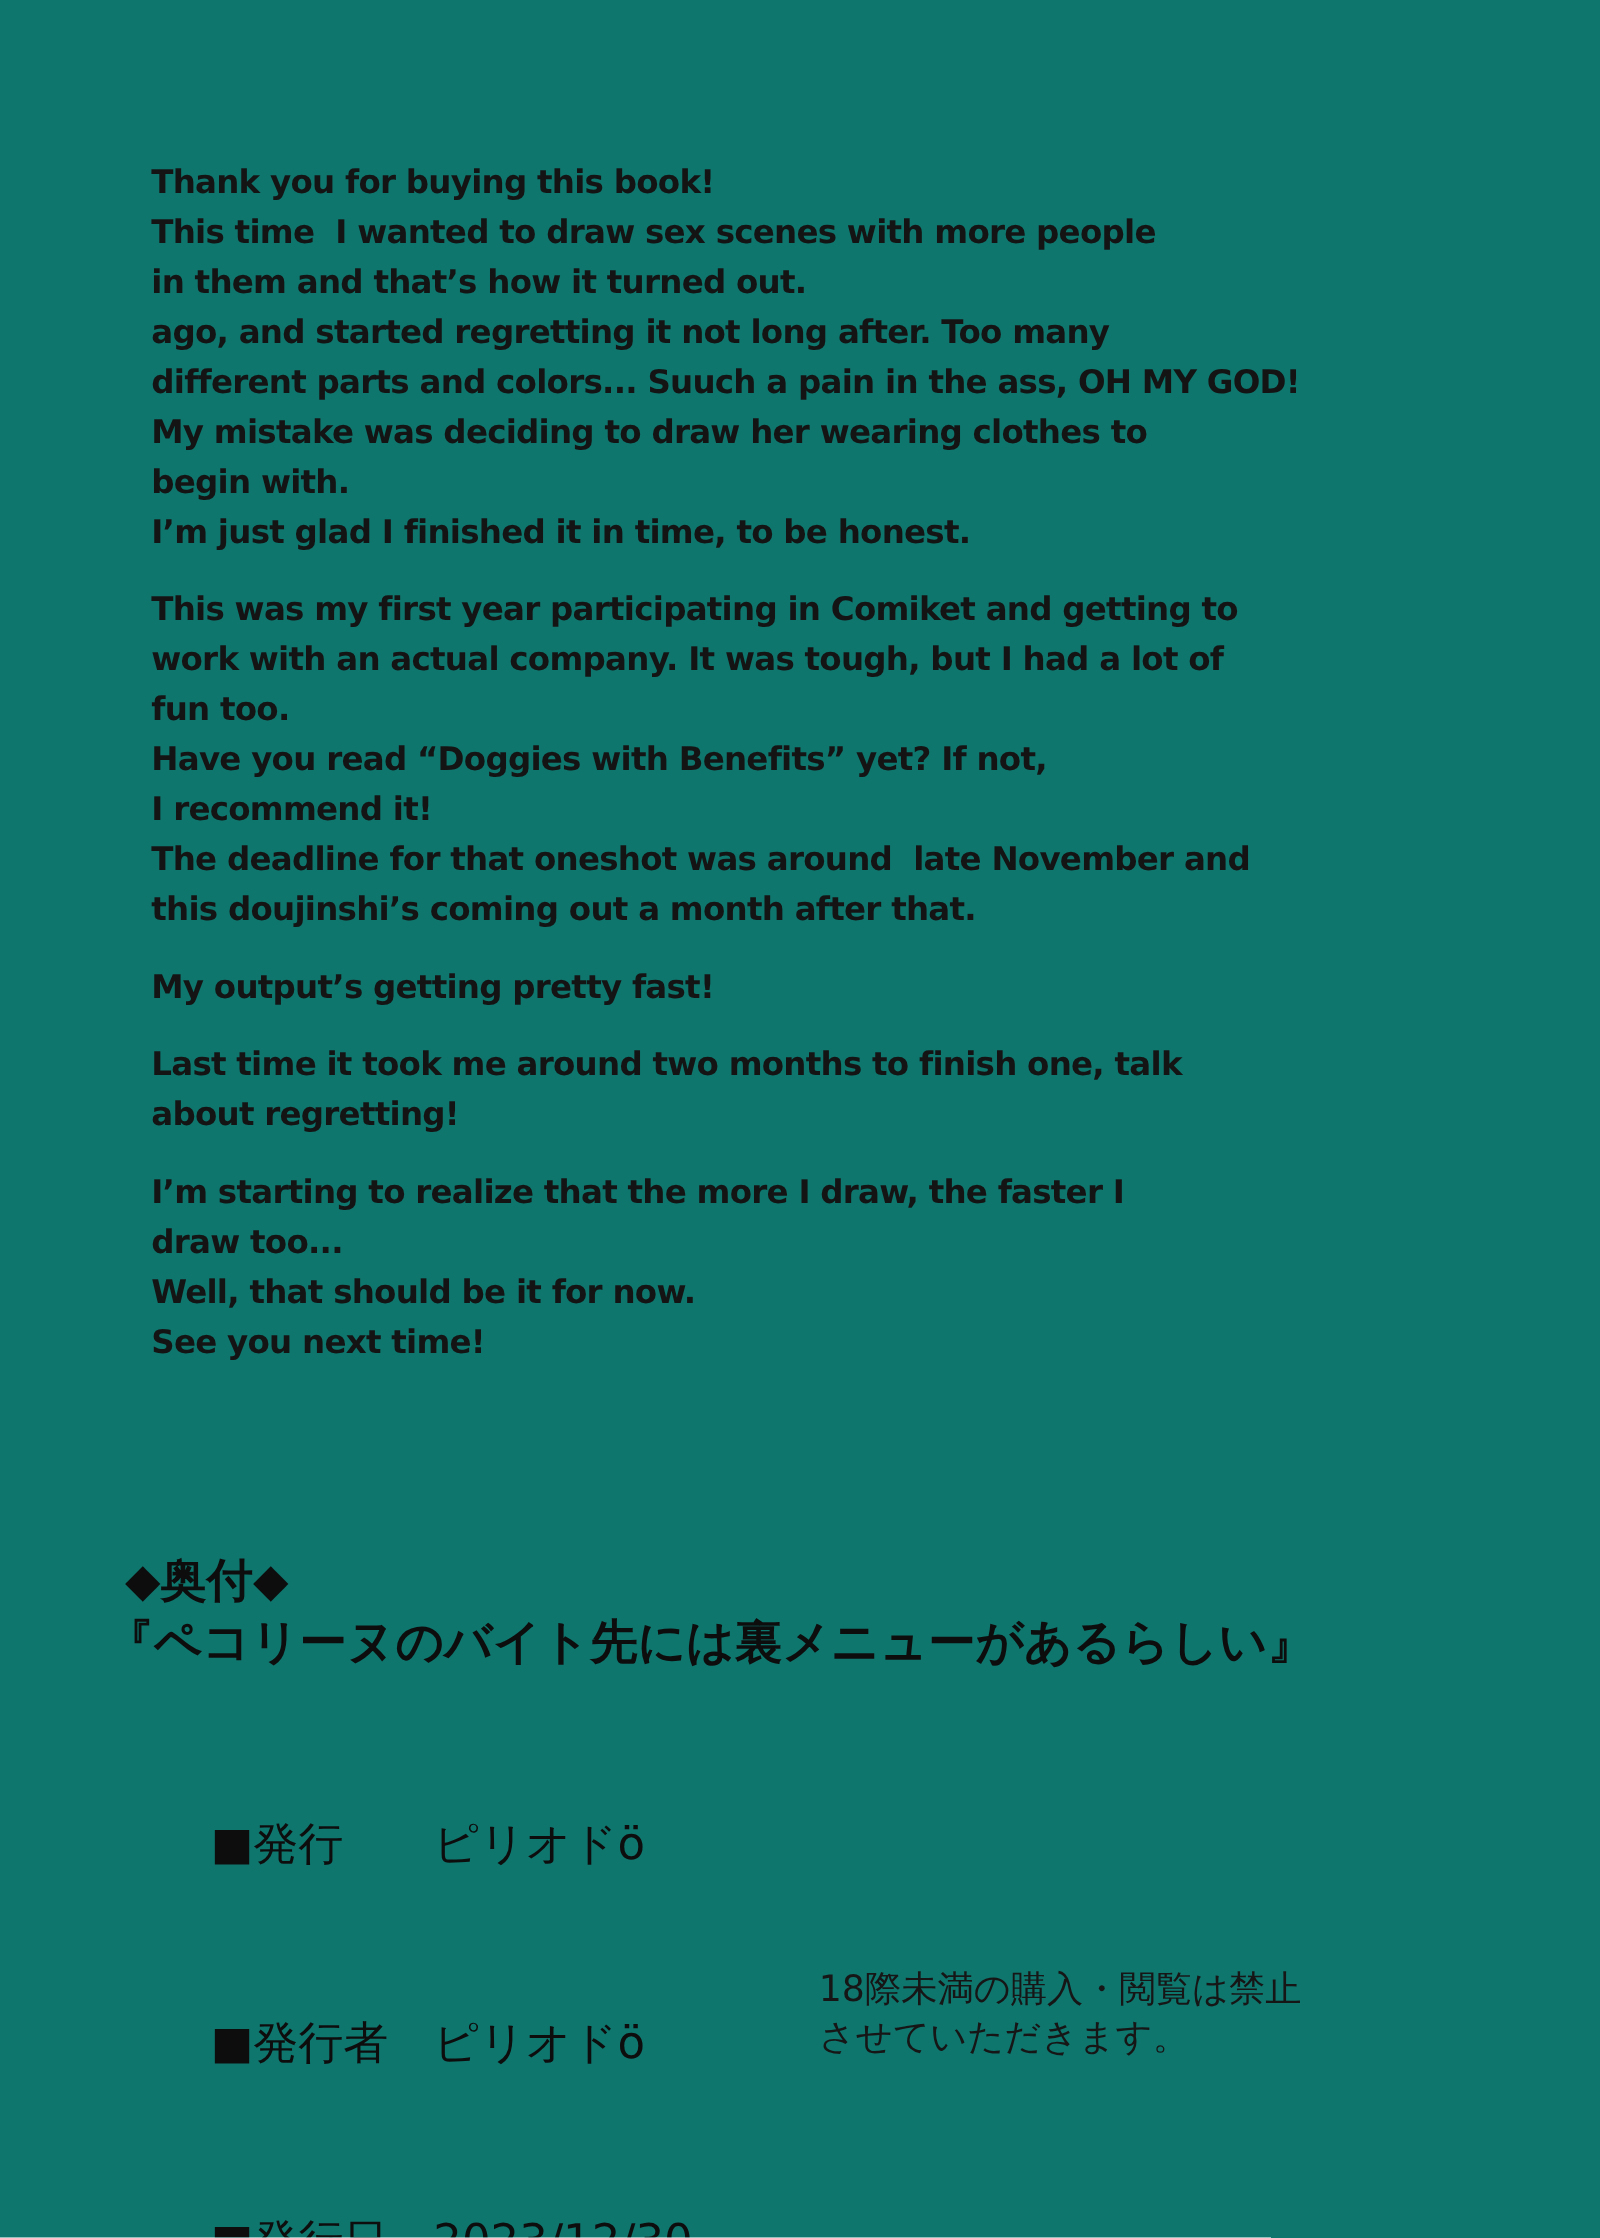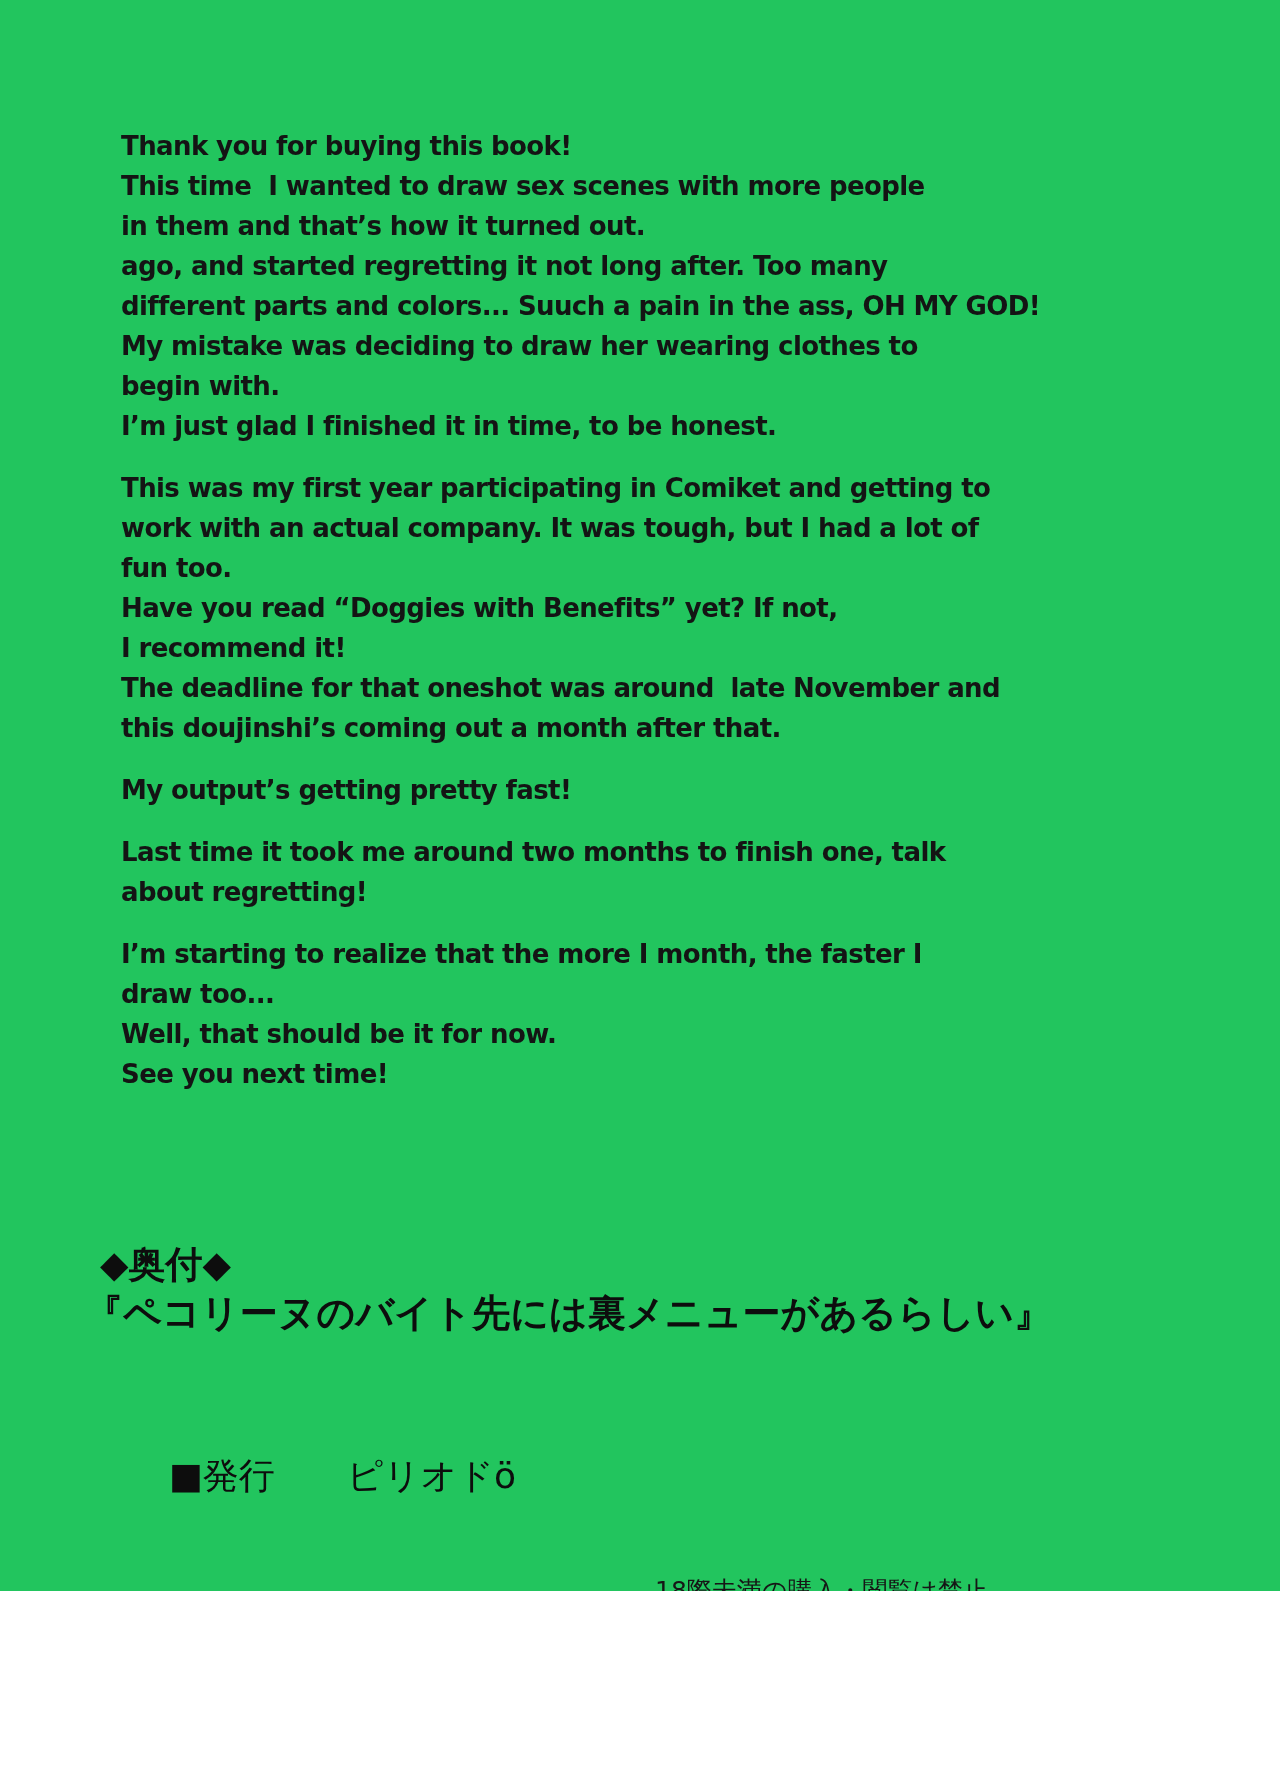--- a/index.html
+++ b/index.html
@@ -3,22 +3,22 @@
 <meta charset="utf-8">
 <style>
   html, body {
     margin: 0;
     padding: 0;
     background: #ffffff;
   }
   .page {
     position: relative;
     width: 1280px;
-    height: 1591px;
-    background: #22c55e;
+    height: 1790px;
+    background: #0f766e;
     color: #111111;
     overflow: hidden;
     font-family: "DejaVu Sans", "Liberation Sans", sans-serif;
   }
   
   .afterword {
     position: absolute;
     left: 121px;
     top: 126px;
     width: 1150px;
@@ -60,21 +60,21 @@
     font-weight: 500;
     line-height: 53px;
     color: #0d0d0d;
   }
   .entry { white-space: pre; }
   .entry span { white-space: pre; }
   .age-notice {
     position: absolute;
     left: 655px;
     top: 1572px;
-    font-size: 25px;
+    font-size: 29px;
     font-weight: 400;
     line-height: 38px;
     color: #161616;
   }
   .age-notice .line { white-space: pre; }
 </style>
 </head>
 <body>
 
 <div class="page">
@@ -100,21 +100,21 @@
       <span class="line">this doujinshi’s coming out a month after that.</span>
     </div>
     <div class="para">
       <span class="line">My output’s getting pretty fast!</span>
     </div>
     <div class="para">
       <span class="line">Last time it took me around two months to finish one, talk</span>
       <span class="line">about regretting!</span>
     </div>
     <div class="para">
-      <span class="line">I’m starting to realize that the more I month, the faster I</span>
+      <span class="line">I’m starting to realize that the more I draw, the faster I</span>
       <span class="line">draw too...</span>
       <span class="line">Well, that should be it for now.</span>
       <span class="line">See you next time!</span>
     </div>
   </div>
 
   <div class="colophon-heading">◆奥付◆</div>
 
   <div class="colophon-title">『ペコリーヌのバイト先には裏メニューがあるらしい』</div>
 

